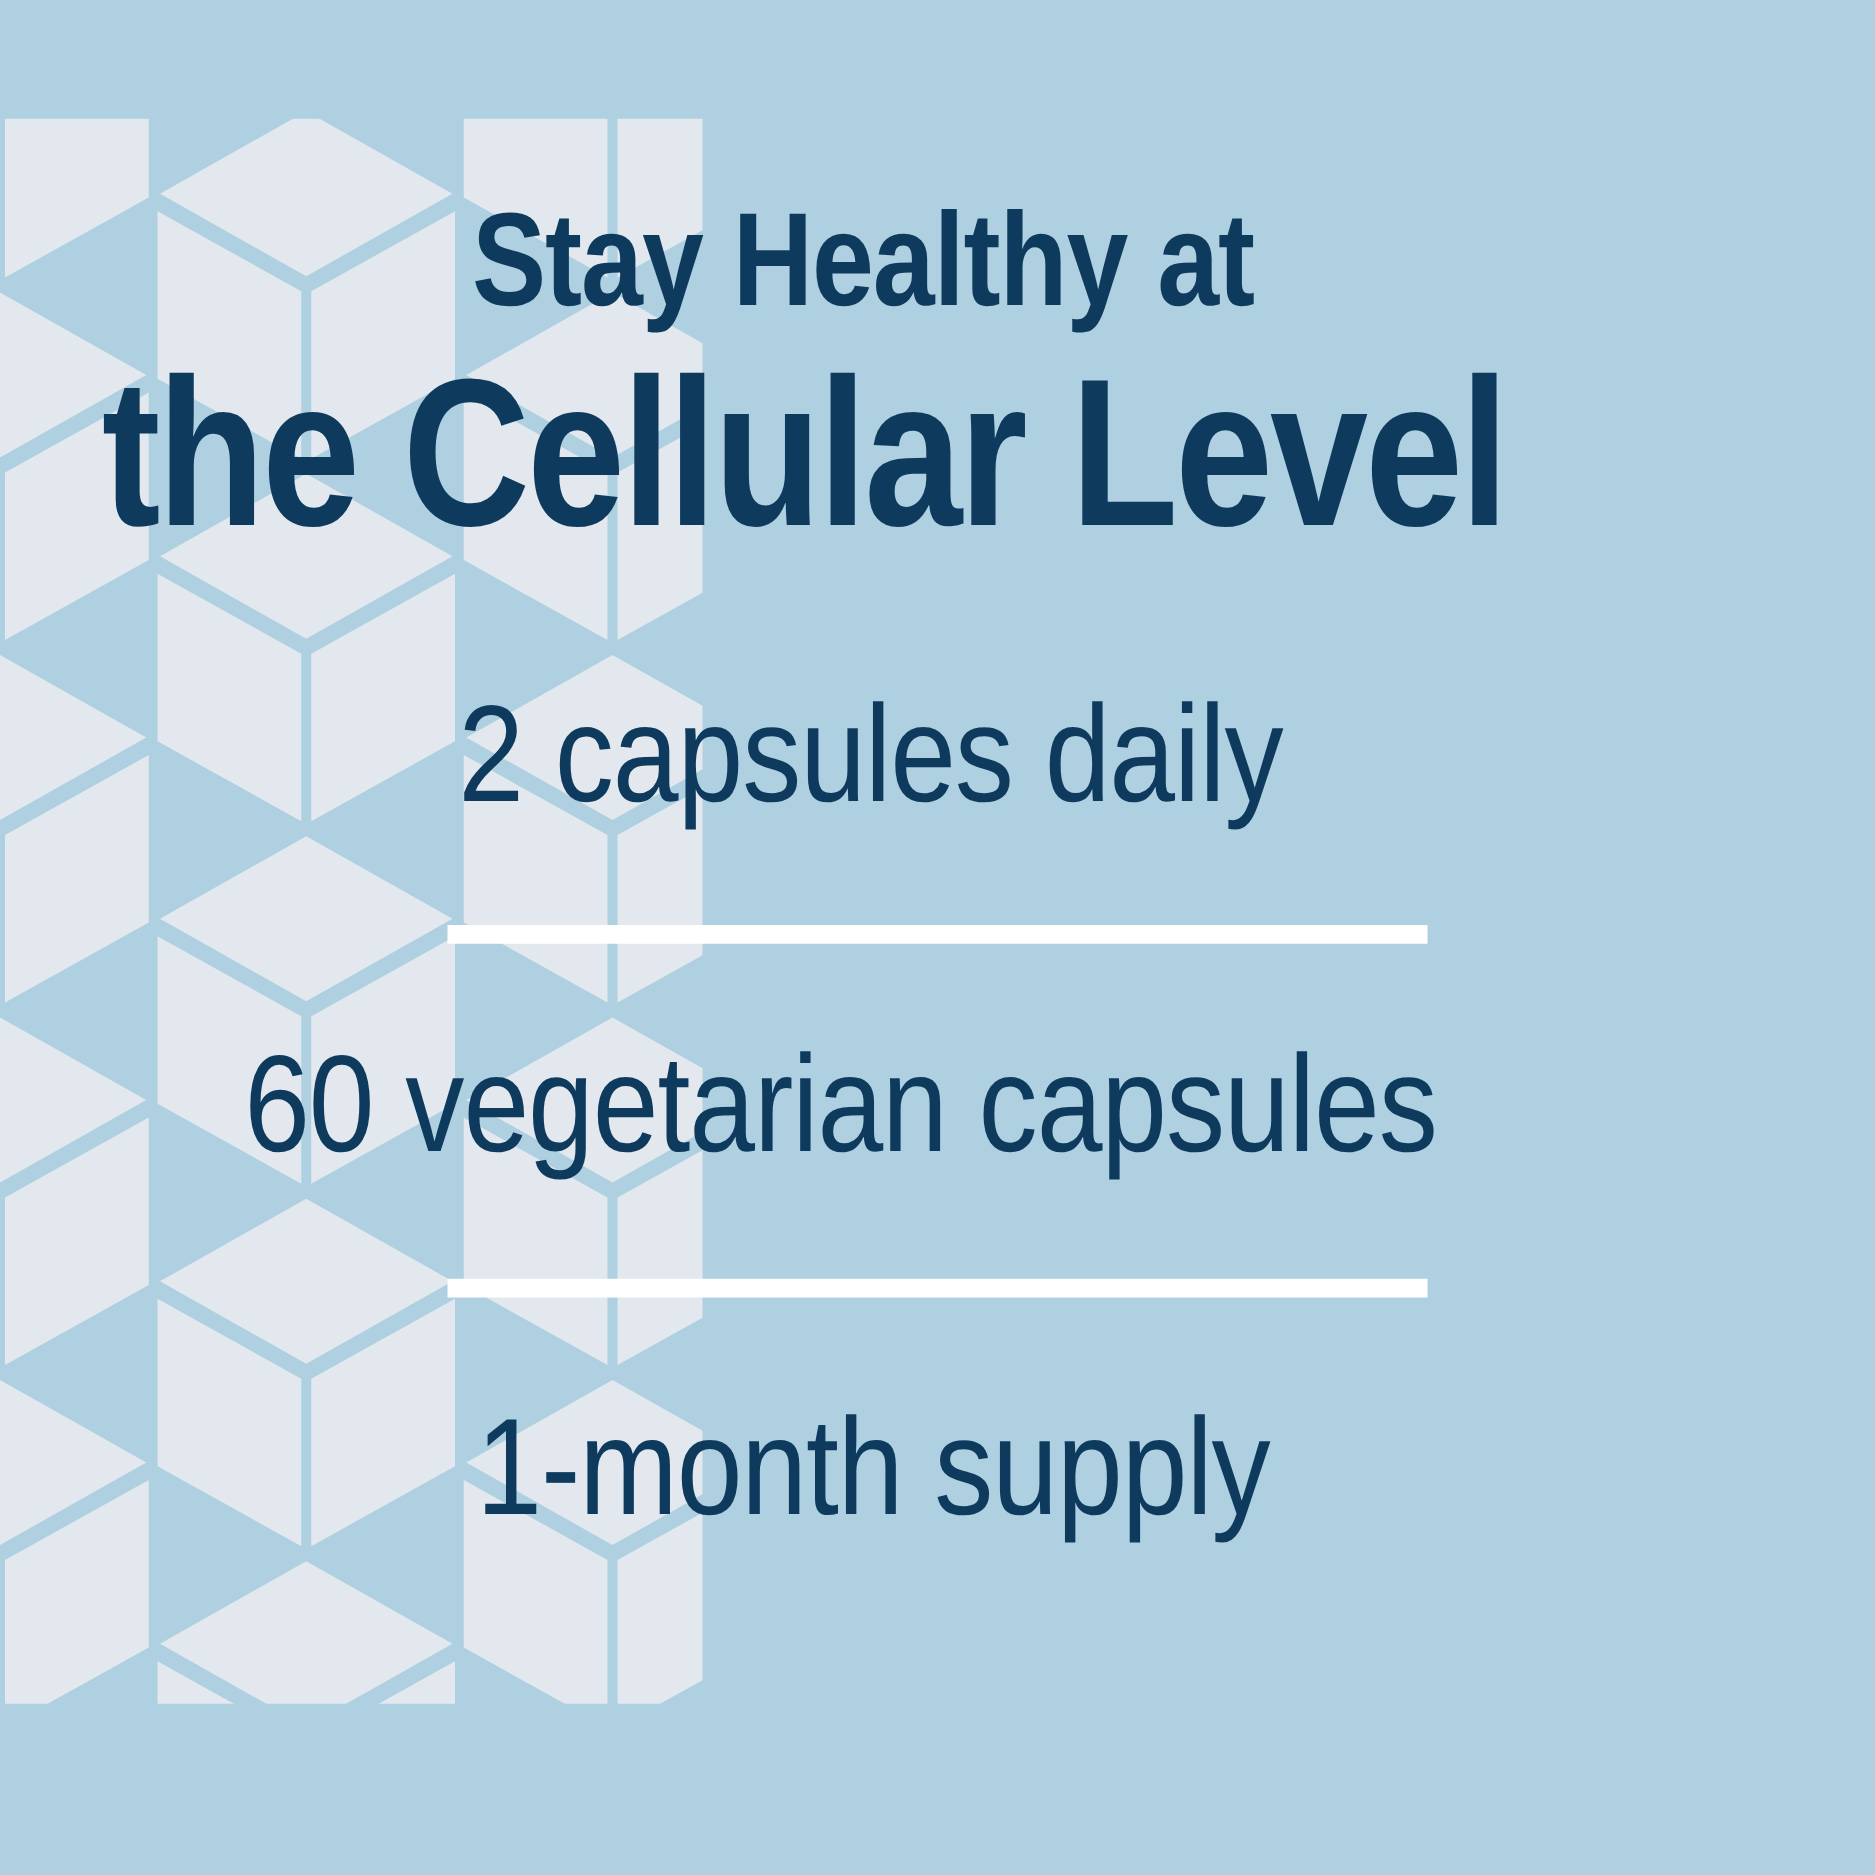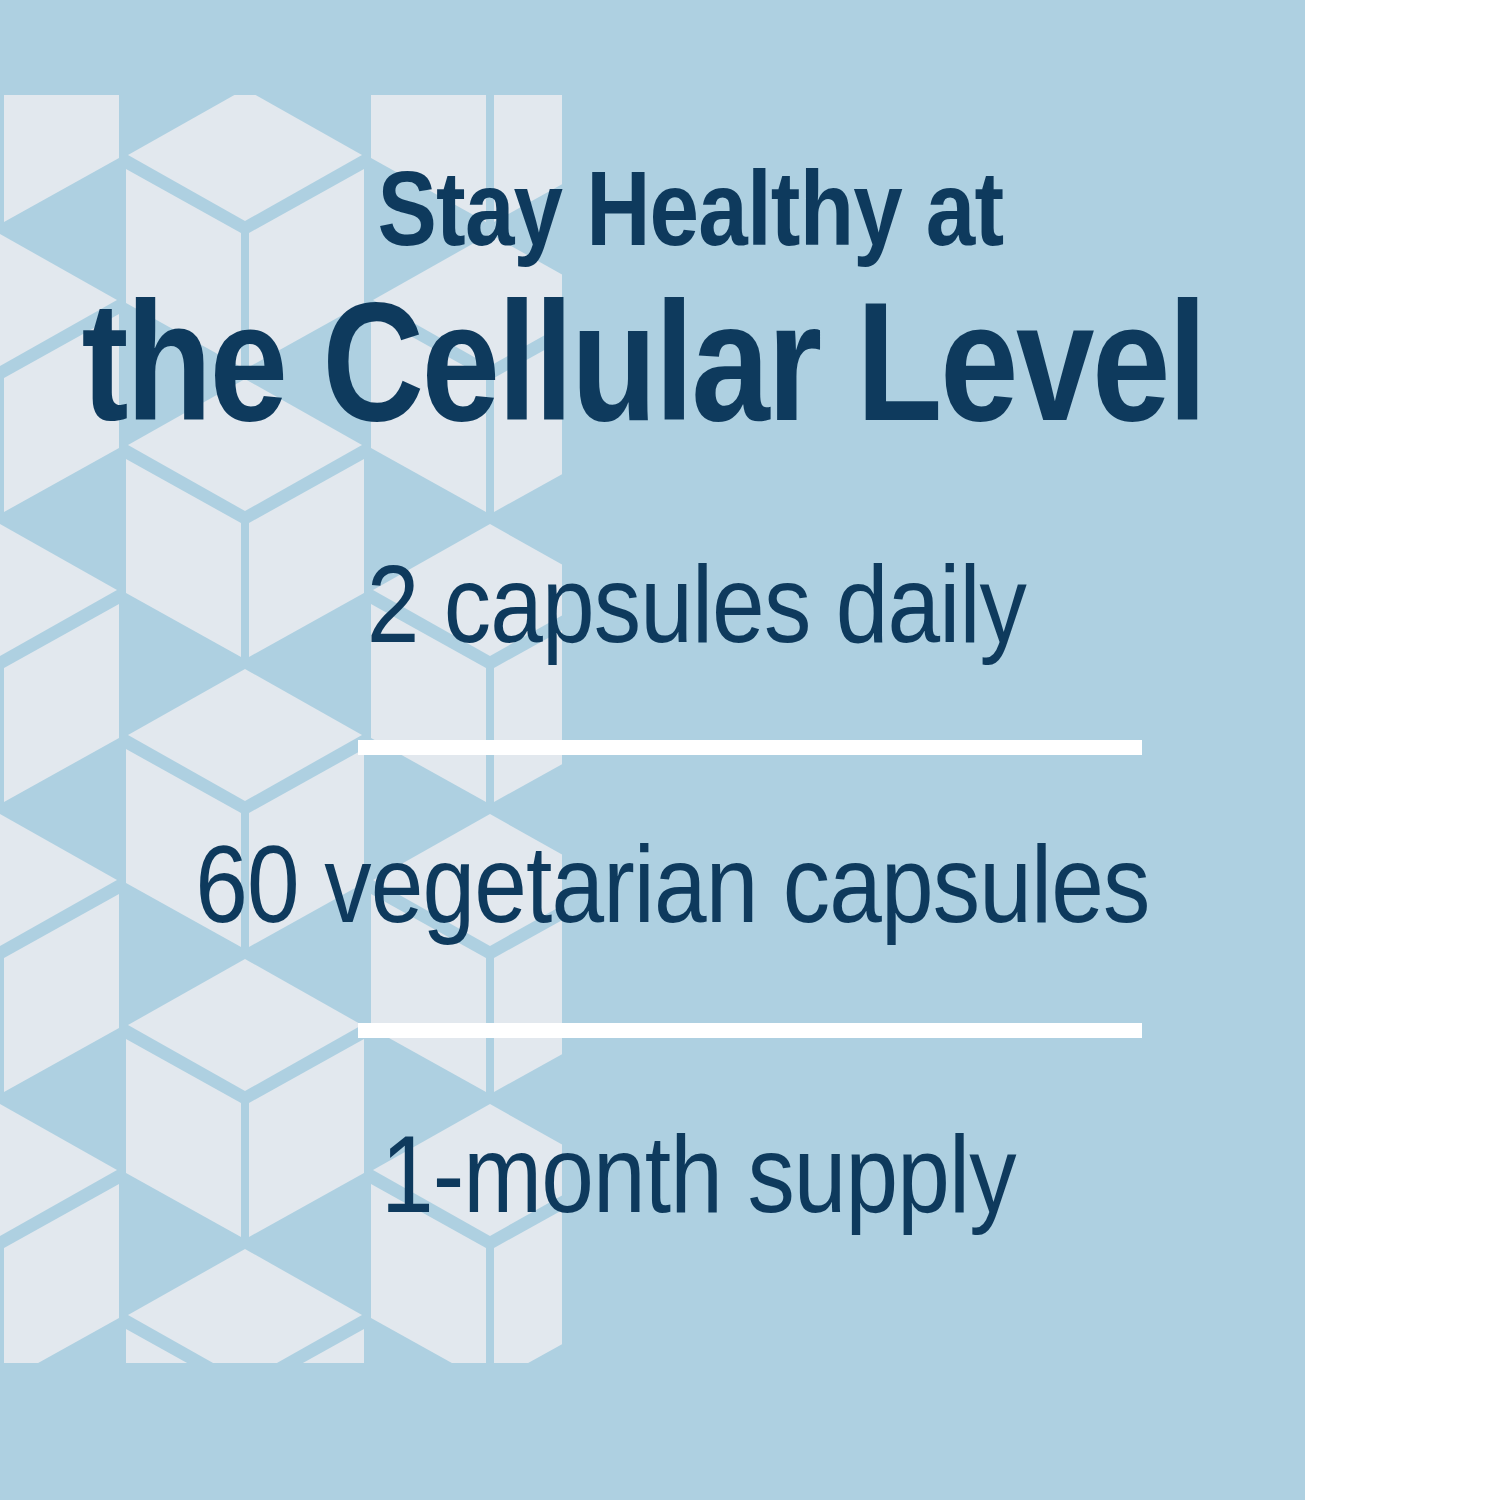--- a/index.html
+++ b/index.html
@@ -2,21 +2,21 @@
 <html><head>
 <meta charset="utf-8">
 <style>
   html, body {
     margin: 0;
     padding: 0;
     background: #ffffff;
   }
   #canvas {
     position: relative;
-    width: 1305px;
+    width: 1500px;
     height: 1500px;
     overflow: hidden;
     background: #aed0e1;
     font-family: "Liberation Sans", sans-serif;
   }
   #bg-pattern {
     position: absolute;
     left: 0;
     top: 0;
     width: 1500px;

